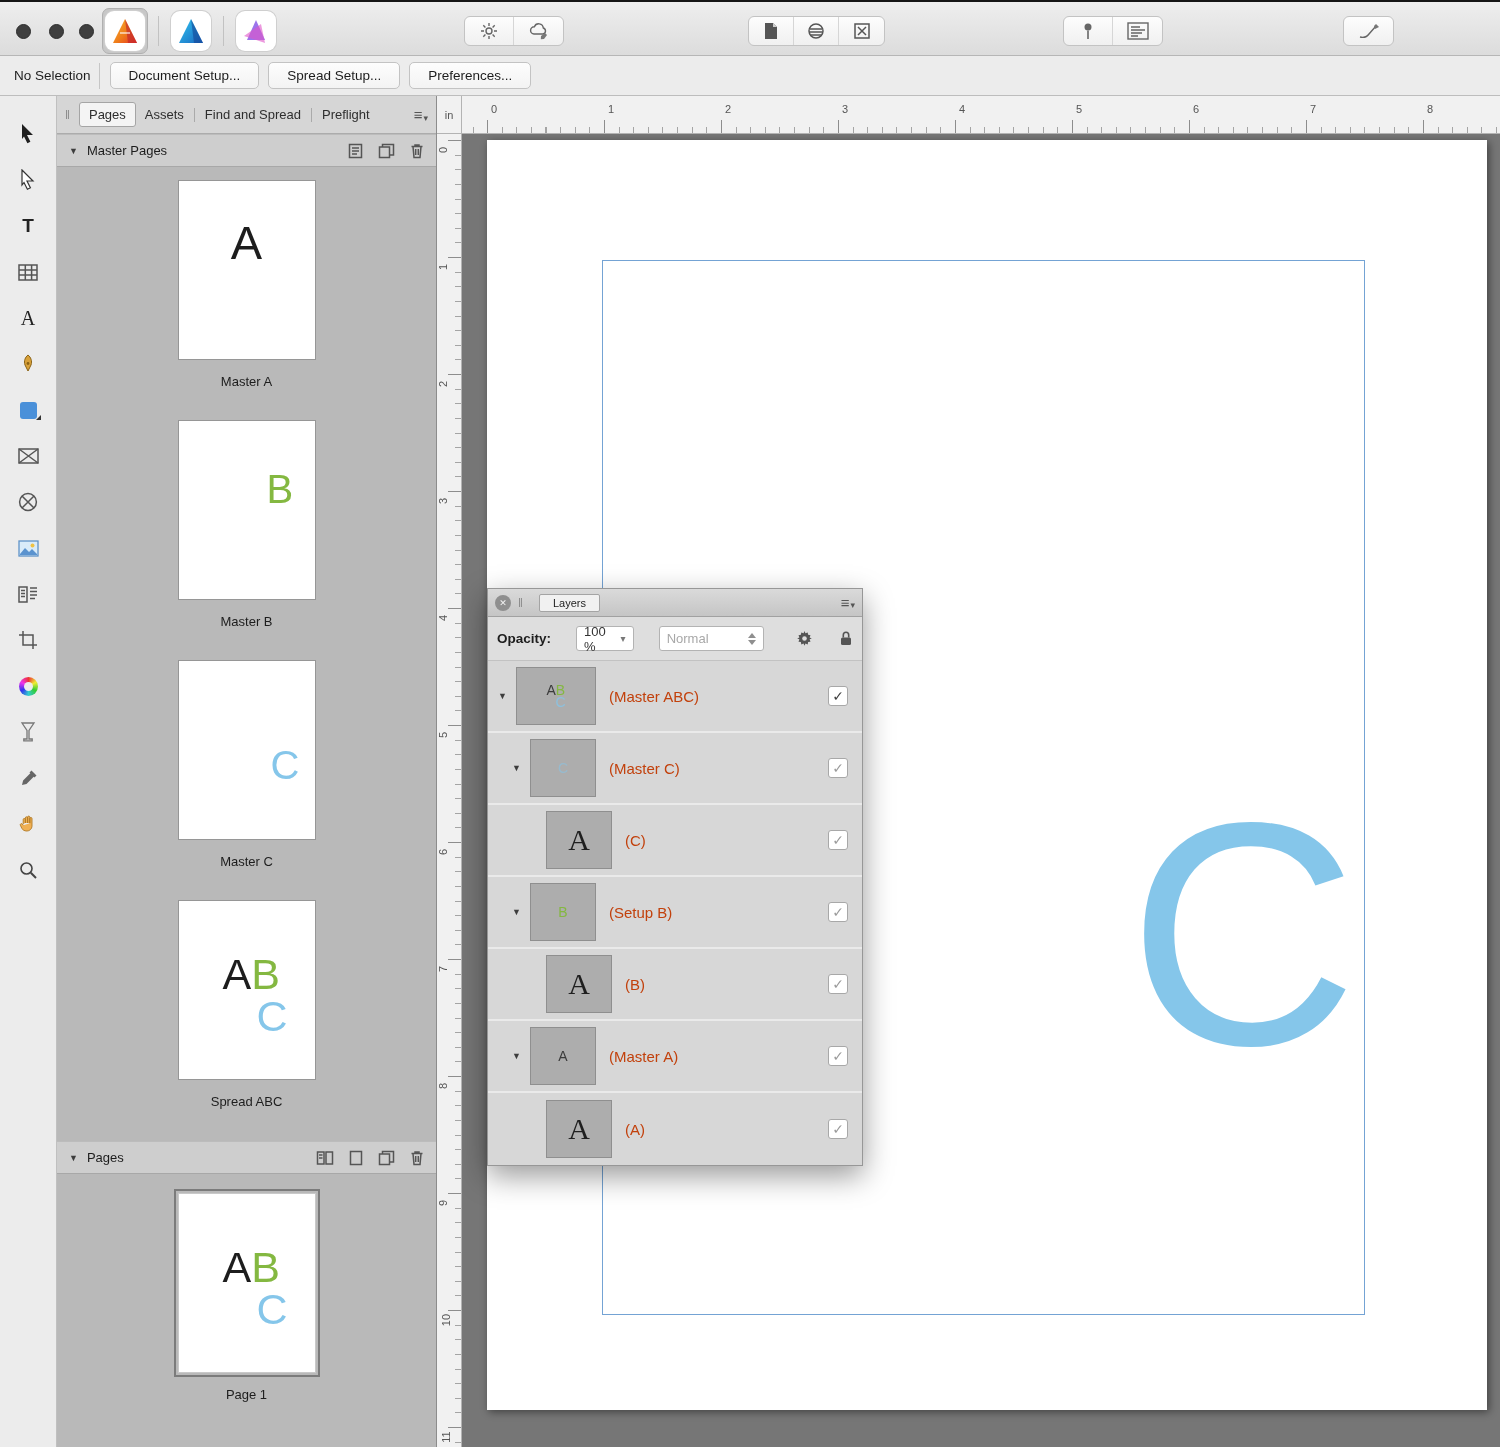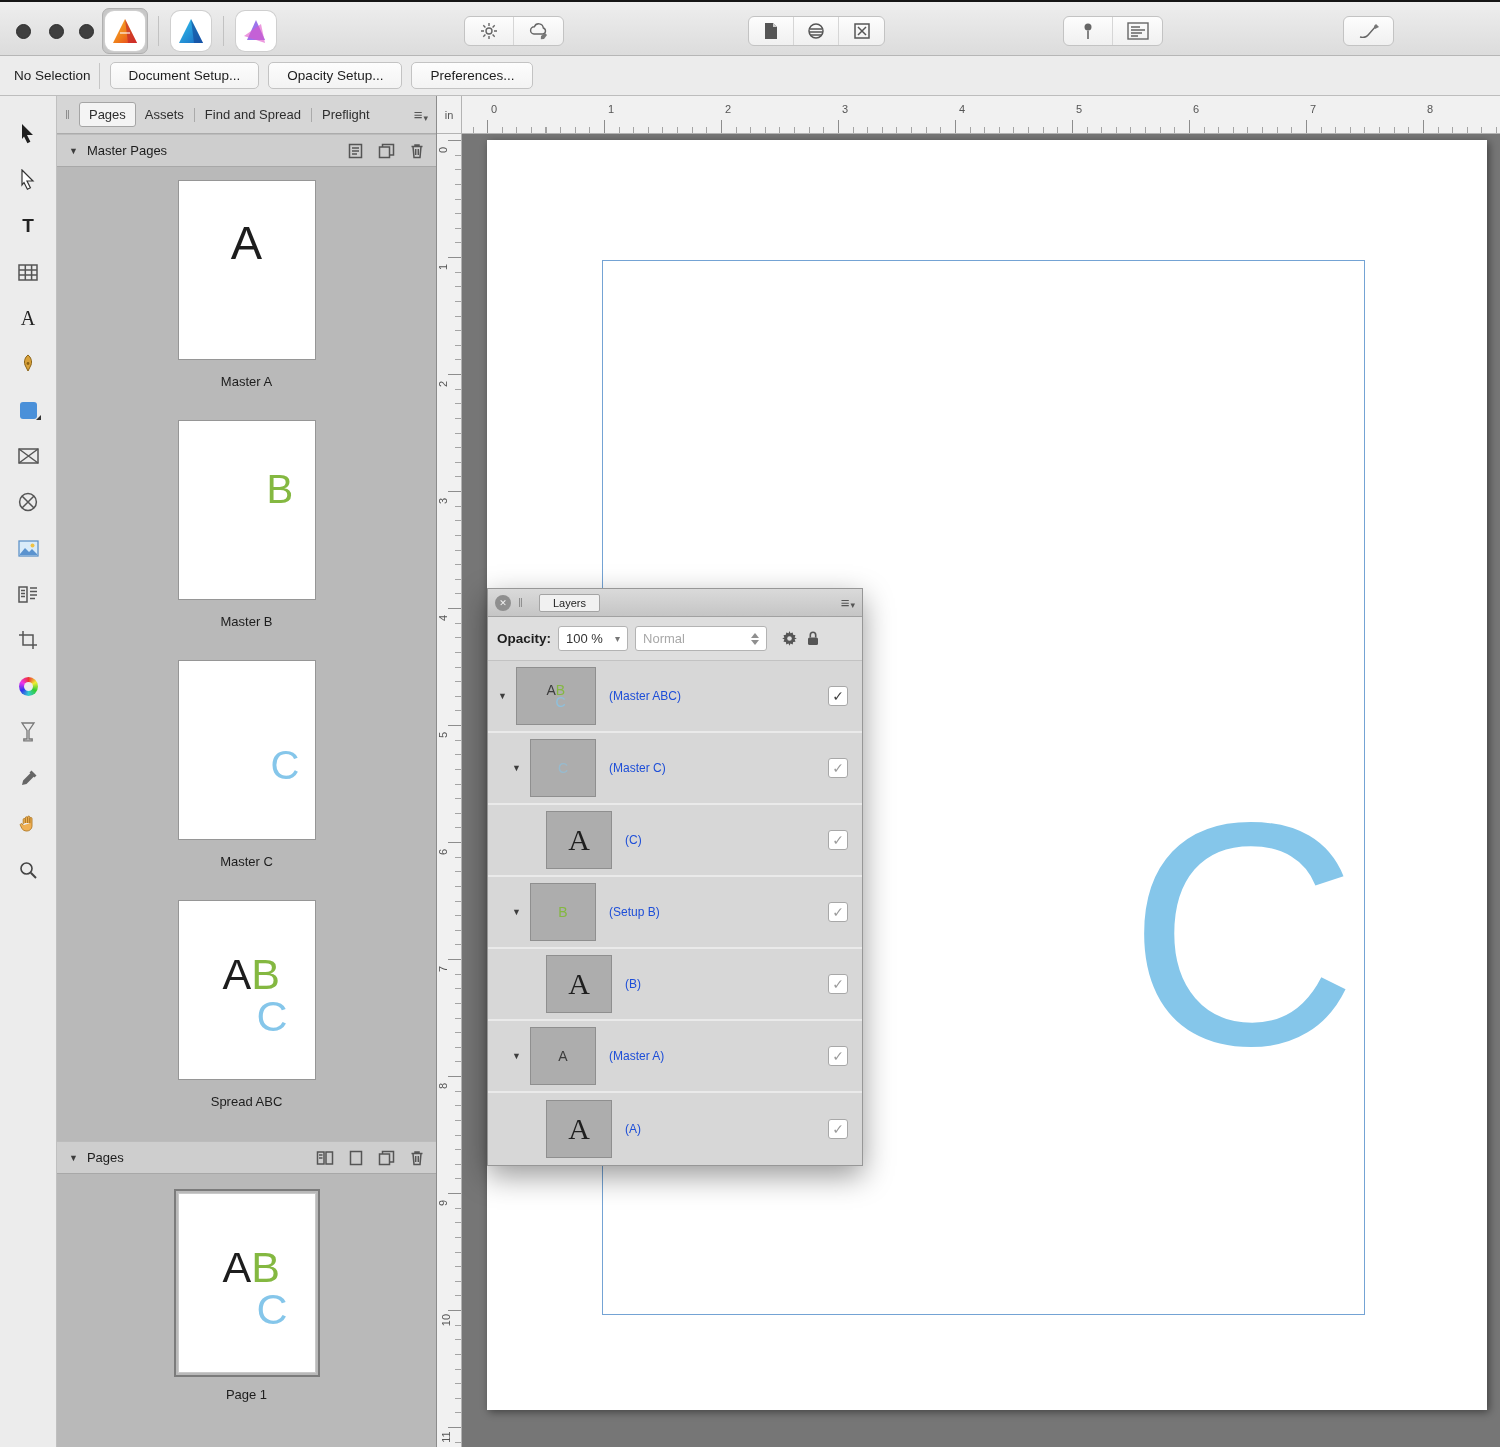--- a/index.html
+++ b/index.html
@@ -81,21 +81,21 @@
   .l1 .bB{margin-left:45px}
   .l2{left:641px;top:635px}
 
   
   .layers{position:absolute;left:25px;top:454px;width:376px;background:#e6e6e6;border:1px solid #979797;box-shadow:0 10px 28px rgba(0,0,0,.4);z-index:5}
   .lheader{height:28px;background:linear-gradient(#dadada,#c5c5c5);border-bottom:1px solid #a1a1a1;display:flex;align-items:center;padding:0 7px;gap:7px}
   .closebtn{width:16px;height:16px;border-radius:50%;background:#8f8f8f;color:#f2f2f2;font-size:9px;display:flex;align-items:center;justify-content:center}
   .ltab{background:#f1f1f1;border:1px solid #a4a4a4;border-radius:2px;padding:2px 13px;font-size:11px;color:#1d1d1d}
   .lmenu{margin-left:auto;color:#555;font-size:15px;display:flex;gap:1px}
   .lmenu .caret{font-size:9px;margin-top:6px}
-  .lopacity{height:44px;background:#dedede;border-bottom:1px solid #c2c2c2;display:flex;align-items:center;padding:0 9px;gap:7px}
+  .lopacity{height:44px;background:#dedede;border-bottom:1px solid #c2c2c2;display:flex;align-items:center;padding:0 9px;gap:25px}
   .olabel{font-size:13.5px;color:#1d1d1d;font-weight:bold}
   .dd{height:25px;background:#fff;border:1px solid #b3b3b3;border-radius:3px;display:flex;align-items:center;padding:0 7px;font-size:13px;color:#333;gap:6px}
   .dd .ddc{color:#777;font-size:10px;margin-left:auto}
   .dd.oval{width:70px}
   .dd.blend{width:132px;color:#a8a8a8}
   .stepper{margin-left:auto;display:flex;flex-direction:column;gap:2px}
   .stepper i{display:block;width:0;height:0;border-left:4px solid transparent;border-right:4px solid transparent}
   .stepper .up{border-bottom:5px solid #8f8f8f}
   .stepper .dn{border-top:5px solid #8f8f8f}
   .panelicon{display:flex;align-items:center;justify-content:center}
@@ -105,21 +105,21 @@
   .lrow.ind2{padding-left:58px}
   .ltri{width:18px;font-size:9px;color:#3d3d3d;flex:0 0 18px}
   .lthumb{width:66px;height:58px;background:#adadad;border:1px solid #8f8f8f;display:flex;align-items:center;justify-content:center;position:relative;flex:0 0 auto}
   .lthumb.root{width:80px}
   .minis{font-size:15px;line-height:.85;text-align:left}
   .minis .ln2{margin-left:9px}
   .miniC{font-size:14px;color:#85c6ea;opacity:.55}
   .miniB{font-size:14px;color:#84b841}
   .miniA{font-size:14px;color:#3c3c3c}
   .serifA{font-family:"Liberation Serif",serif;font-size:30px;color:#1f1f1f}
-  .llabel{margin-left:13px;font-size:12px;color:#1d4ed8}
+  .llabel{margin-left:13px;font-size:15px;color:#c2410c}
   .lcheck{margin-left:auto;width:20px;height:20px;background:#fff;border:1px solid #a8a8a8;border-radius:3px;display:flex;align-items:center;justify-content:center}
   .ck{font-size:14px;color:#3f3f3f;line-height:1}
   .ck.dim{color:#9b9b9b}
 
   .icn{stroke:#666;fill:none;stroke-width:1.4}
   .icn-dark{stroke:#555;fill:none;stroke-width:1.5}
 </style>
 </head>
 <body>
 
@@ -231,21 +231,21 @@
           <path d="M18 2l3 3-4 2-1-3Z" fill="#777"></path>
       </svg>
     </div>
   </div>
 </div>
 
 <div class="contextbar">
   <span class="status">No Selection</span>
   <span class="cbar-sep"></span>
   <div class="cbtn">Document Setup...</div>
-  <div class="cbtn">Opacity Setup...</div>
+  <div class="cbtn">Spread Setup...</div>
   <div class="cbtn">Preferences...</div>
 </div>
 
 <div class="tools">
   <div class="tool">
     <svg width="20" height="22" viewBox="0 0 20 22">
         <path d="M4 1l11 11H9l3.4 6.8-3 1.5L6 13.5 4 16Z" fill="#1f1f1f"></path>
       </svg>
   </div>
   <div class="tool">

